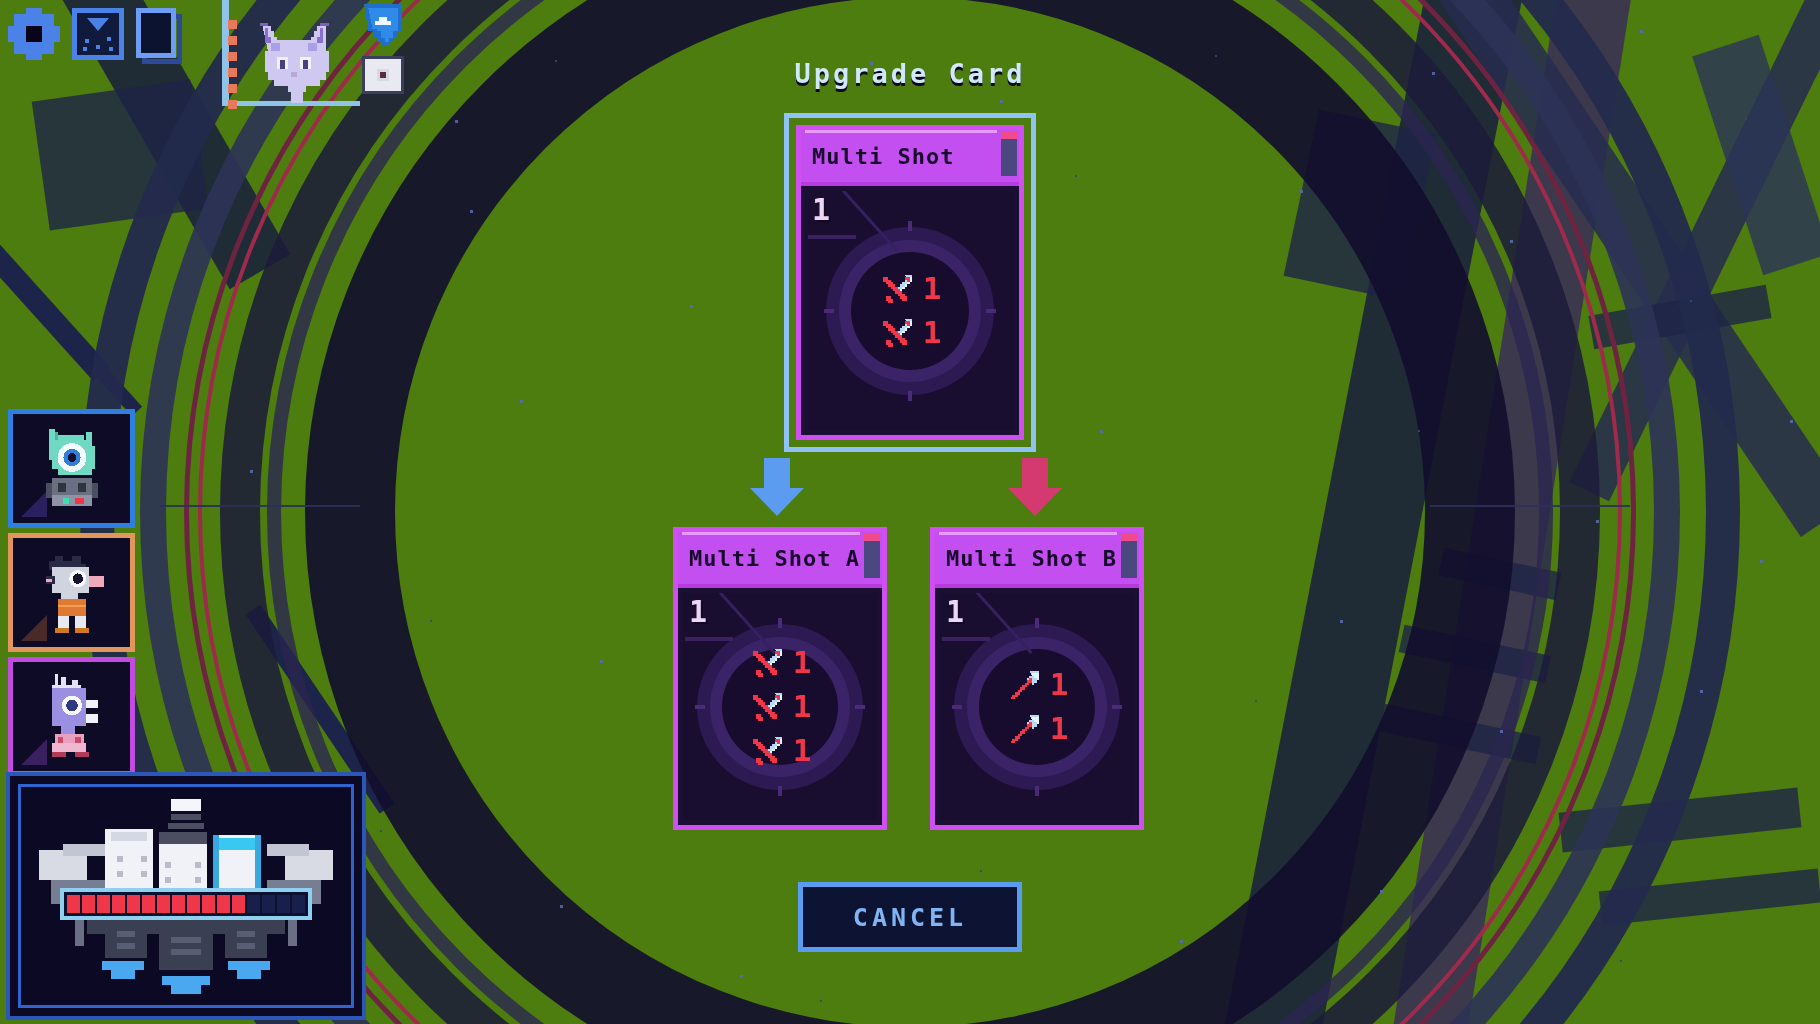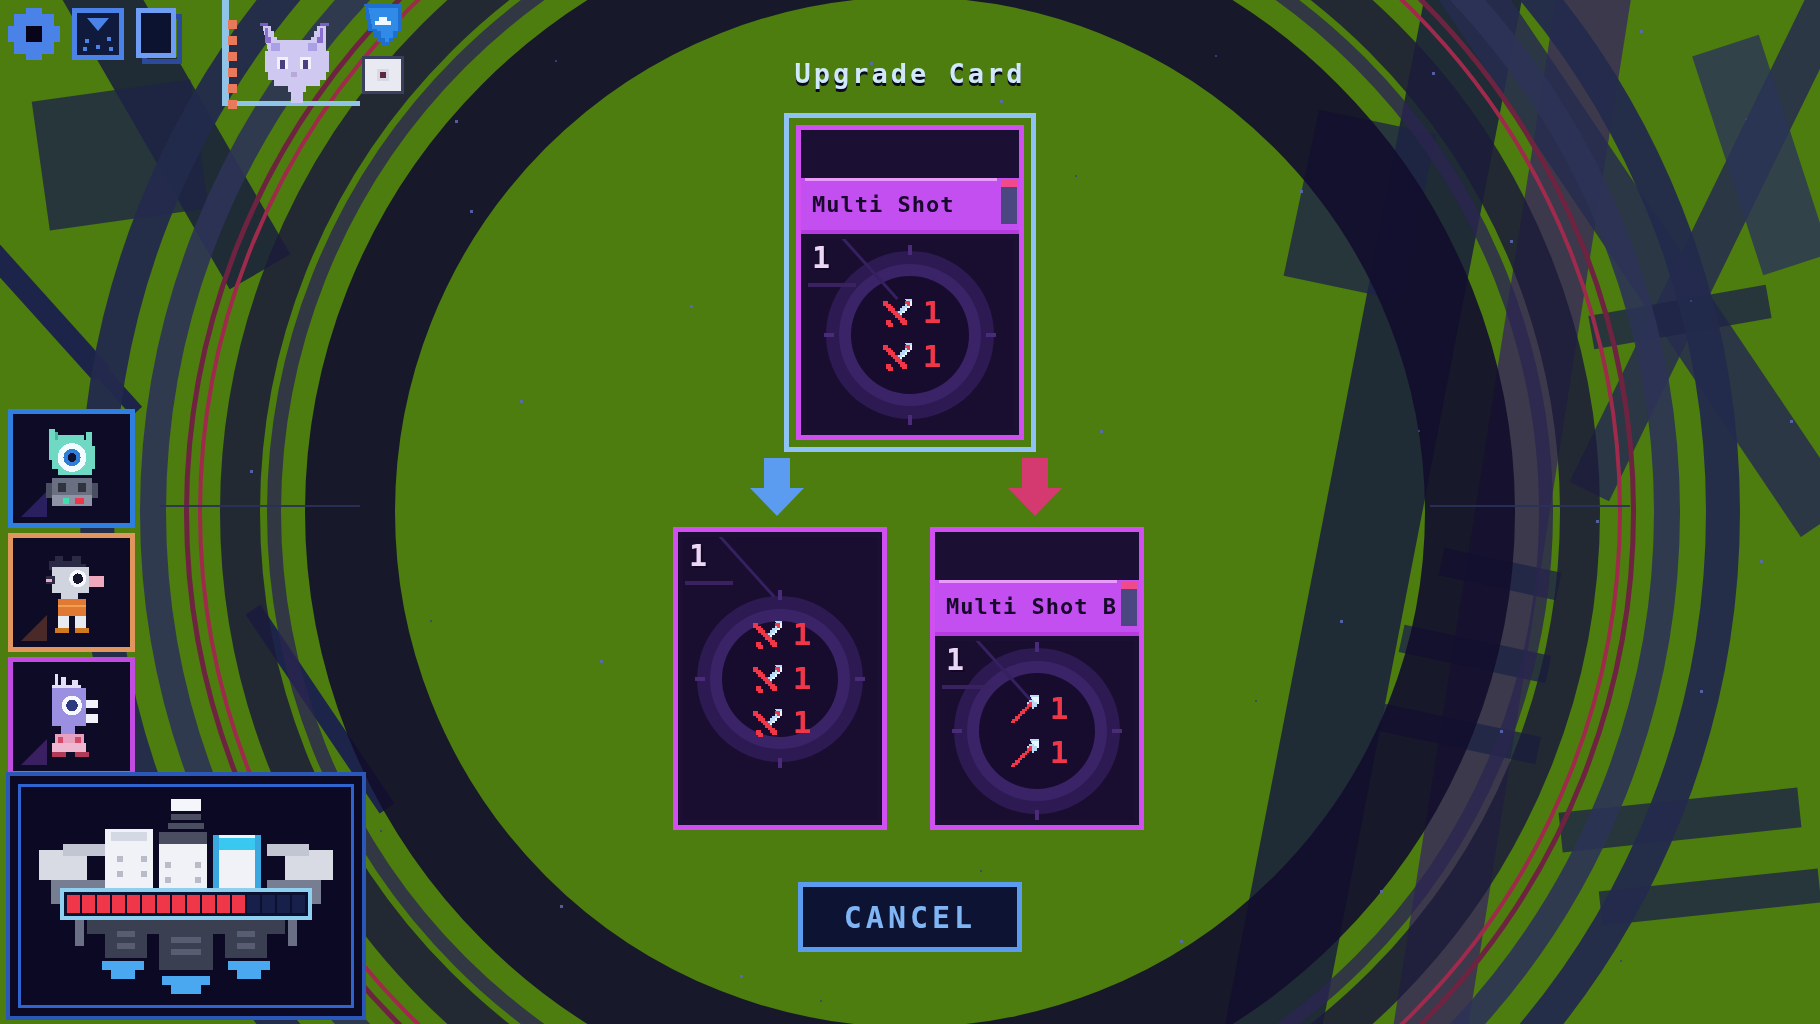--- a/index.html
+++ b/index.html
@@ -124,21 +124,21 @@
     border: 5px solid #d04ff0;
     display: flex; flex-direction: column;
     cursor: pointer;
   }
   .card.selected { outline: 5px solid #8fc3f5; outline-offset: 7px; border-color: #d04ff0; }
 
   .card-head {
     position: relative; height: 56px; flex: 0 0 56px;
     background: #c44ff0;
     border-bottom: 4px solid #b63ce0;
-    display: flex; align-items: center; margin-top: 48px;
+    display: flex; align-items: center;
   }
   .card-head .title {
     color: #17082c; font-size: 22px; font-weight: bold;
     letter-spacing: 1px; padding-left: 11px; white-space: nowrap;
   }
   .card-head .corner-fold {
     position: absolute; right: 2px; top: 2px; width: 16px; height: 44px;
     background: #4b4780; border-top: 7px solid #f04a8a;
   }
   .card-head .head-top-hl { position: absolute; left: 4px; right: 22px; top: 0; height: 3px; background: #e89bf8; }
@@ -170,21 +170,21 @@
   .stat-val { color: #f0374a; font-size: 31px; font-weight: bold; line-height: 1; }
 
   
   .cancel-btn {
     position: absolute; left: 50%; transform: translateX(-50%);
     top: 882px; width: 224px; height: 70px;
     border: 5px solid #5c9cf0; background: #0d1433;
     display: flex; align-items: center; justify-content: center;
     cursor: pointer;
   }
-  .cancel-btn .lbl { color: #7fb4f5; font-size: 30px; font-weight: bold; letter-spacing: 4px; }
+  .cancel-btn .lbl { color: #7fb4f5; font-size: 25px; font-weight: bold; letter-spacing: 4px; }
 </style>
 </head>
 <body>
 
 <div id="stage">
 
   <div class="bg-layer">
 
     <div class="beam dark" style="left:1320px; top:-60px; width:96px; height:1200px; transform: rotate(11deg);"></div>
     <div class="beam purple" style="left:1470px; top:-80px; width:74px; height:1250px; transform: rotate(9deg);"></div>
@@ -493,20 +493,25 @@
   <div style="position:absolute; left:750px; top:458px; width:54px; height:58px;">
     <div style="position:absolute; left:14px; top:0; width:26px; height:30px; background:#5c9cf0;"></div>
     <div style="position:absolute; left:0; top:30px; width:0; height:0; border-left:27px solid transparent; border-right:27px solid transparent; border-top:28px solid #5c9cf0;"></div>
   </div>
   <div style="position:absolute; left:1008px; top:458px; width:54px; height:58px;">
     <div style="position:absolute; left:14px; top:0; width:26px; height:30px; background:#d43a70;"></div>
     <div style="position:absolute; left:0; top:30px; width:0; height:0; border-left:27px solid transparent; border-right:27px solid transparent; border-top:28px solid #d43a70;"></div>
   </div>
 
   <div class="card" style="left:673px; top:527px; width:214px; height:303px;">
+    <div class="card-head">
+      <div class="head-top-hl"></div>
+      <div class="title">Multi Shot A</div>
+      <div class="corner-fold"></div>
+    </div>
     <div class="card-body">
       <div class="lvl-badge">1</div>
       <div class="lvl-underline"></div>
       <div class="diag-sheen"></div>
       <div class="reticle">
         <div class="ret-outer" style="width:166px; height:166px;"></div>
         <div class="ret-mid" style="width:140px; height:140px;"></div>
         <div class="ret-inner" style="width:116px; height:116px;"></div>
         <div class="ret-tick" style="left:-85px; top:-2px; width:10px; height:4px;"></div>
         <div class="ret-tick" style="left:75px;  top:-2px; width:10px; height:4px;"></div>

